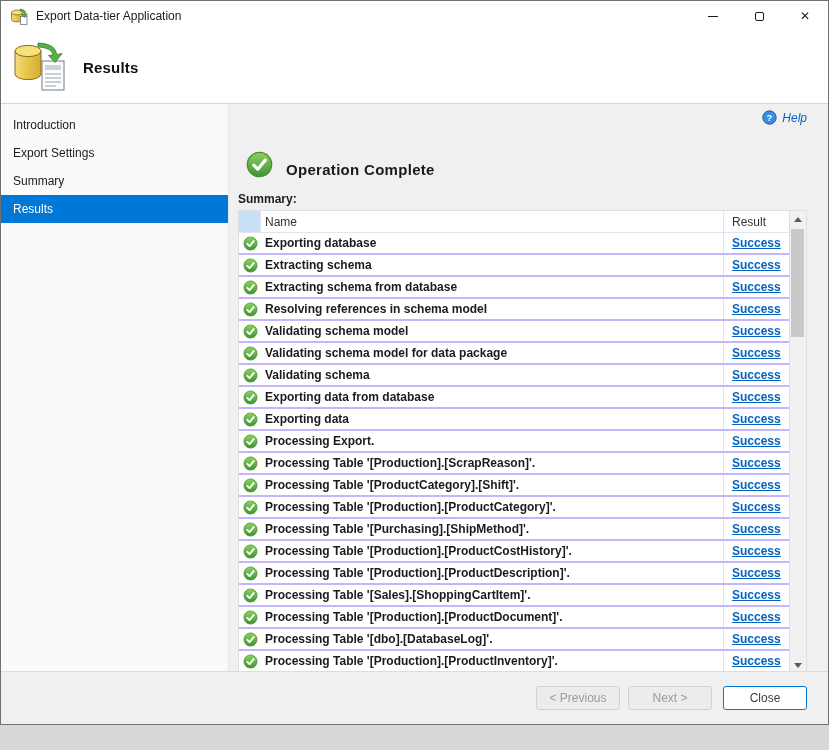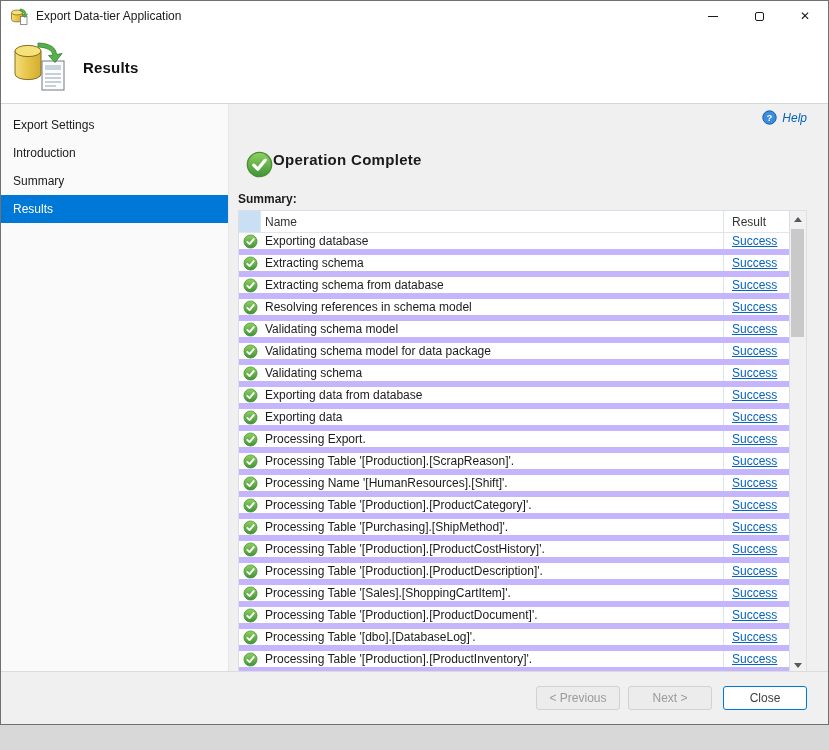--- a/index.html
+++ b/index.html
@@ -65,41 +65,41 @@
     background:#f0f0f0;
     padding:6px 21px 0 9px;
     display:flex; flex-direction:column;
   }
   .help-row { display:flex; justify-content:flex-end; height:18px; }
   .help-link {
     display:inline-flex; align-items:center; gap:5px;
     text-decoration:none; cursor:pointer;
   }
   .help-label { color:var(--link_blue,#0563c1); font-size:12px;font-style:italic; }
-  .status-row { display:flex; align-items:flex-start; margin:26px 0 0 8px; }
+  .status-row { display:flex; align-items:flex-end; gap:13px; margin:26px 0 0 8px; }
   .big-check, .big-check svg { display:block; }
   .status-heading { font-size:15px; font-weight:bold; color:#1b1b1b; letter-spacing:0.3px; }
   .summary-label { font-size:12px; color:#1b1b1b; margin:14px 0 4px 0;font-weight:bold; }
   
   .table-wrap { display:flex; align-items:flex-start; }
   .results-table {
     width:552px; height:464px;
     background:#fff;
     border:1px solid #d9dfe8;
     font-size:12px;
     overflow:hidden;
   }
   .thead { display:flex; height:22px; border-bottom:1px solid #dfe5ee; background:#fff; color:#333; }
   .th { display:flex; align-items:center; }
   .icon-col { flex:0 0 22px; display:flex; align-items:center; justify-content:center; }
   .thead .icon-col { background:#c9dff4; border-right:1px solid #dfe5ee; }
   .name-col { flex:1 1 auto; padding-left:4px; display:flex; align-items:center; }
   .result-col { flex:0 0 66px; border-left:1px solid #dfe5ee; padding-left:8px; display:flex; align-items:center; }
   .th.name-col, .th.result-col { cursor:default; }
-  .trow { display:flex; height:22px; border-bottom:6px solid #c4b5fd; background:#fff; }
+  .trow { display:flex; height:22px; border-bottom:2px solid #c4b5fd; background:#fff;font-weight:bold; }
   .td { display:flex; align-items:center; color:#1b1b1b; white-space:nowrap; overflow:hidden; }
   .check { width:15px; height:15px; display:inline-flex; }
   .success-link {
     color:var(--link_blue,#0563c1);
     text-decoration:underline;
     cursor:pointer; font-size:12px;
   }
   
   .scrollbar {
     flex:0 0 17px; height:464px;
@@ -198,22 +198,22 @@
         <line x1="34" y1="45" x2="45" y2="45" stroke="#8fa0b0"></line>
         <path d="M27 2 C 40 2.5 45 7 45.5 13.5 L51 12.5 L44 21.5 L37.5 14.5 L42 14 C 41 9 36 6.5 27 6 Z" fill="#57b14a" stroke="#2f7d2a" stroke-width="0.8"></path>
       </svg>
     </span>
     <span class="page-title">Results</span>
   </div>
 
   <div class="content-row">
 
     <div class="sidebar">
+      <div class="side-item">Introduction</div>
       <div class="side-item">Export Settings</div>
-      <div class="side-item">Introduction</div>
       <div class="side-item">Summary</div>
       <div class="side-item selected">Results</div>
     </div>
 
     <div class="main">
 
       <div class="help-row">
         <a class="help-link">
           <span style="display:inline-flex;">
             <svg width="15" height="15" viewBox="0 0 15 15">
@@ -413,21 +413,21 @@
 
               <div class="trow">
                 <span class="td icon-col">
                   <span class="check">
                     <svg width="15" height="15" viewBox="0 0 16 16">
                       <circle cx="8" cy="8" r="7" fill="url(#greenGrad)" stroke="#4a8f35" stroke-width="0.8"></circle>
                       <path d="M4.6 8.4 L7 10.8 L11.4 5.4" fill="none" stroke="#ffffff" stroke-width="2" stroke-linecap="round" stroke-linejoin="round"></path>
                     </svg>
                   </span>
                 </span>
-                <span class="td name-col">Processing Name '[HumanResources].[Shift]'.</span>
+                <span class="td name-col">Processing Table '[ProductCategory].[Shift]'.</span>
                 <span class="td result-col">
                   <a class="success-link">Success</a>
                 </span>
               </div>
 
               <div class="trow">
                 <span class="td icon-col">
                   <span class="check">
                     <svg width="15" height="15" viewBox="0 0 16 16">
                       <circle cx="8" cy="8" r="7" fill="url(#greenGrad)" stroke="#4a8f35" stroke-width="0.8"></circle>

